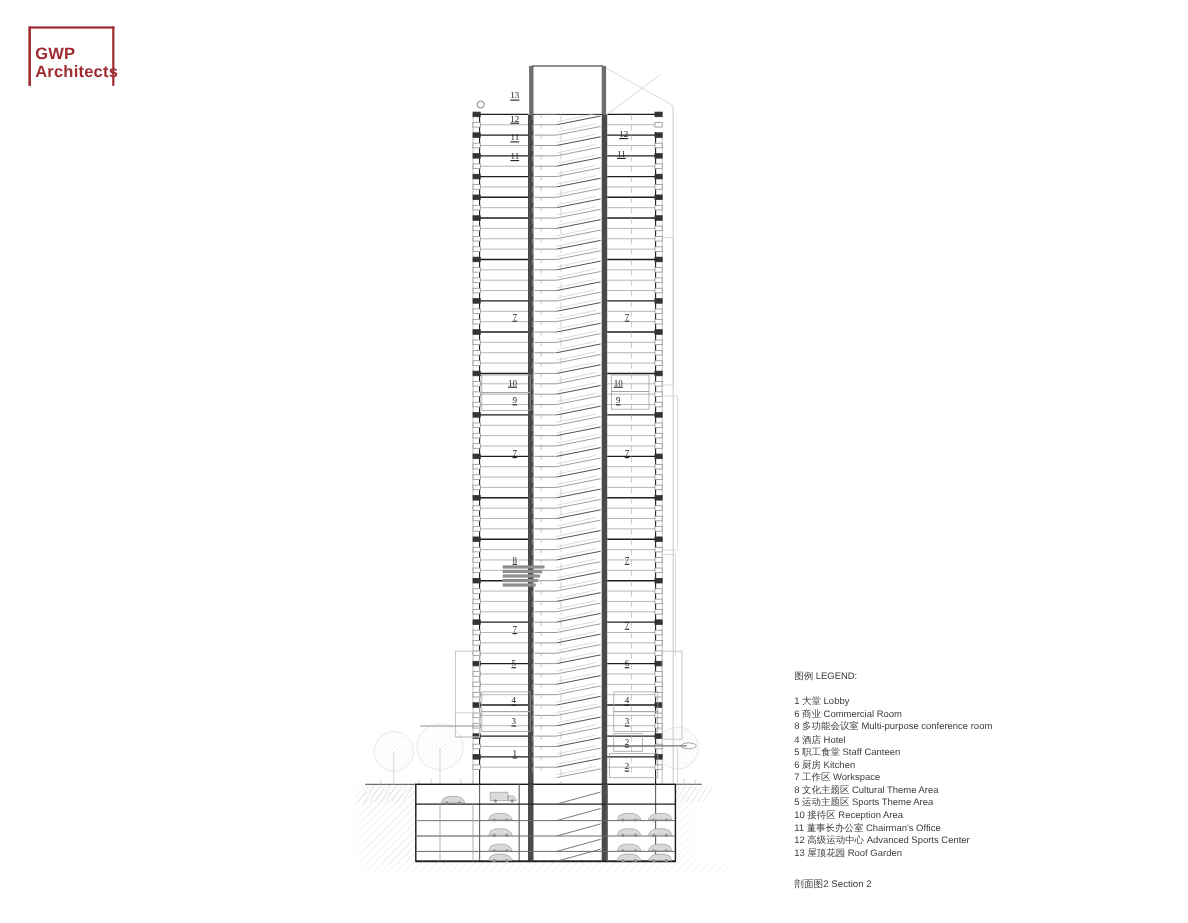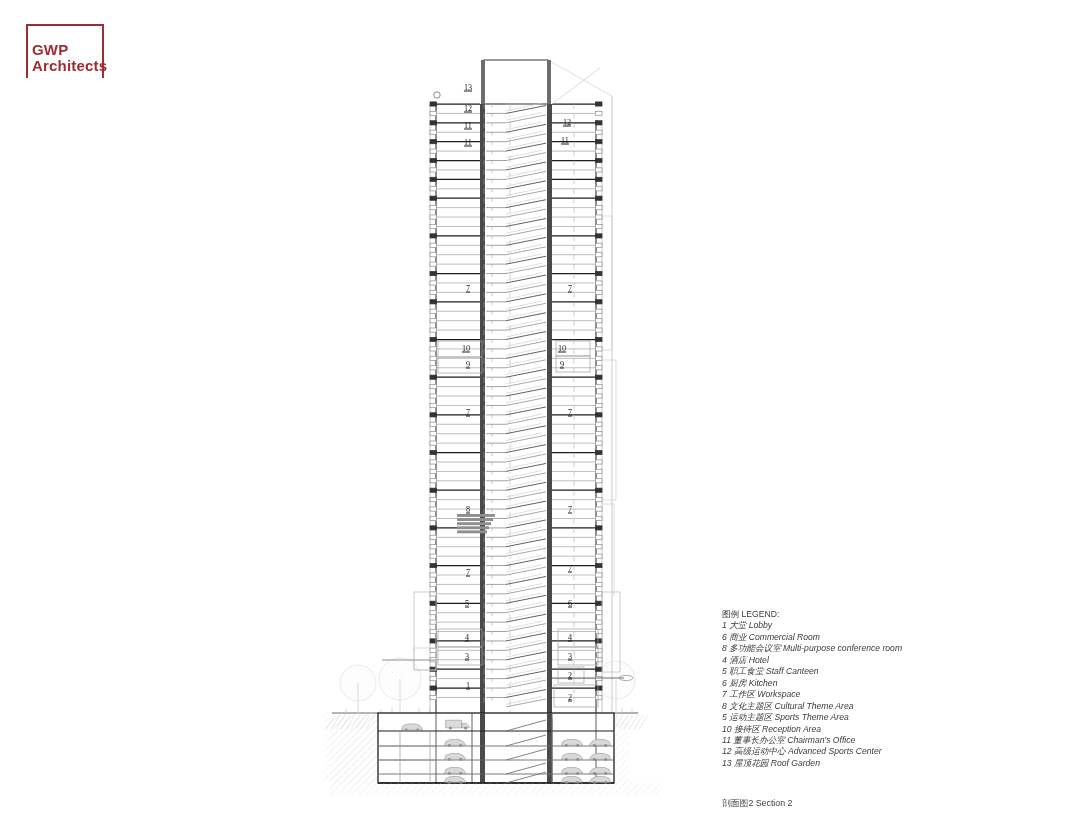--- a/index.html
+++ b/index.html
@@ -20,22 +20,22 @@
     content:"";position:absolute;left:-2.5px;top:0;width:2.5px;height:52px;background:#9e2c31;
   }
   #logo .txt{
     position:absolute;left:10px;top:20px;color:#9e2c31;
     font-size:15px;line-height:15.5px;font-weight:600;letter-spacing:.2px;
   }
   #logo .txt span{display:block;}
 
   
   #legend{position:absolute;left:722px;top:609px;color:#3a3a3a;font-size:8.6px;line-height:11.45px;}
-  #legend .ltitle{font-size:8.6px;margin-bottom:0px;}
-  #legend .lrow{white-space:nowrap;font-style:italic;}
+  #legend .ltitle{font-size:8.6px;margin-bottom:12px;}
+  #legend .lrow{white-space:nowrap;}
   #section-title{position:absolute;left:722px;top:798px;color:#3a3a3a;font-size:8.8px;}
 
   
   #draw{position:absolute;left:0;top:0;width:1080px;height:839px;}
   .lab{
     position:absolute;font-size:8.2px;color:#1d1d1d;
     text-align:center;transform:translate(-50%,-50%);
     font-family:"Liberation Serif","DejaVu Serif",serif;
     text-decoration:underline;
   }

